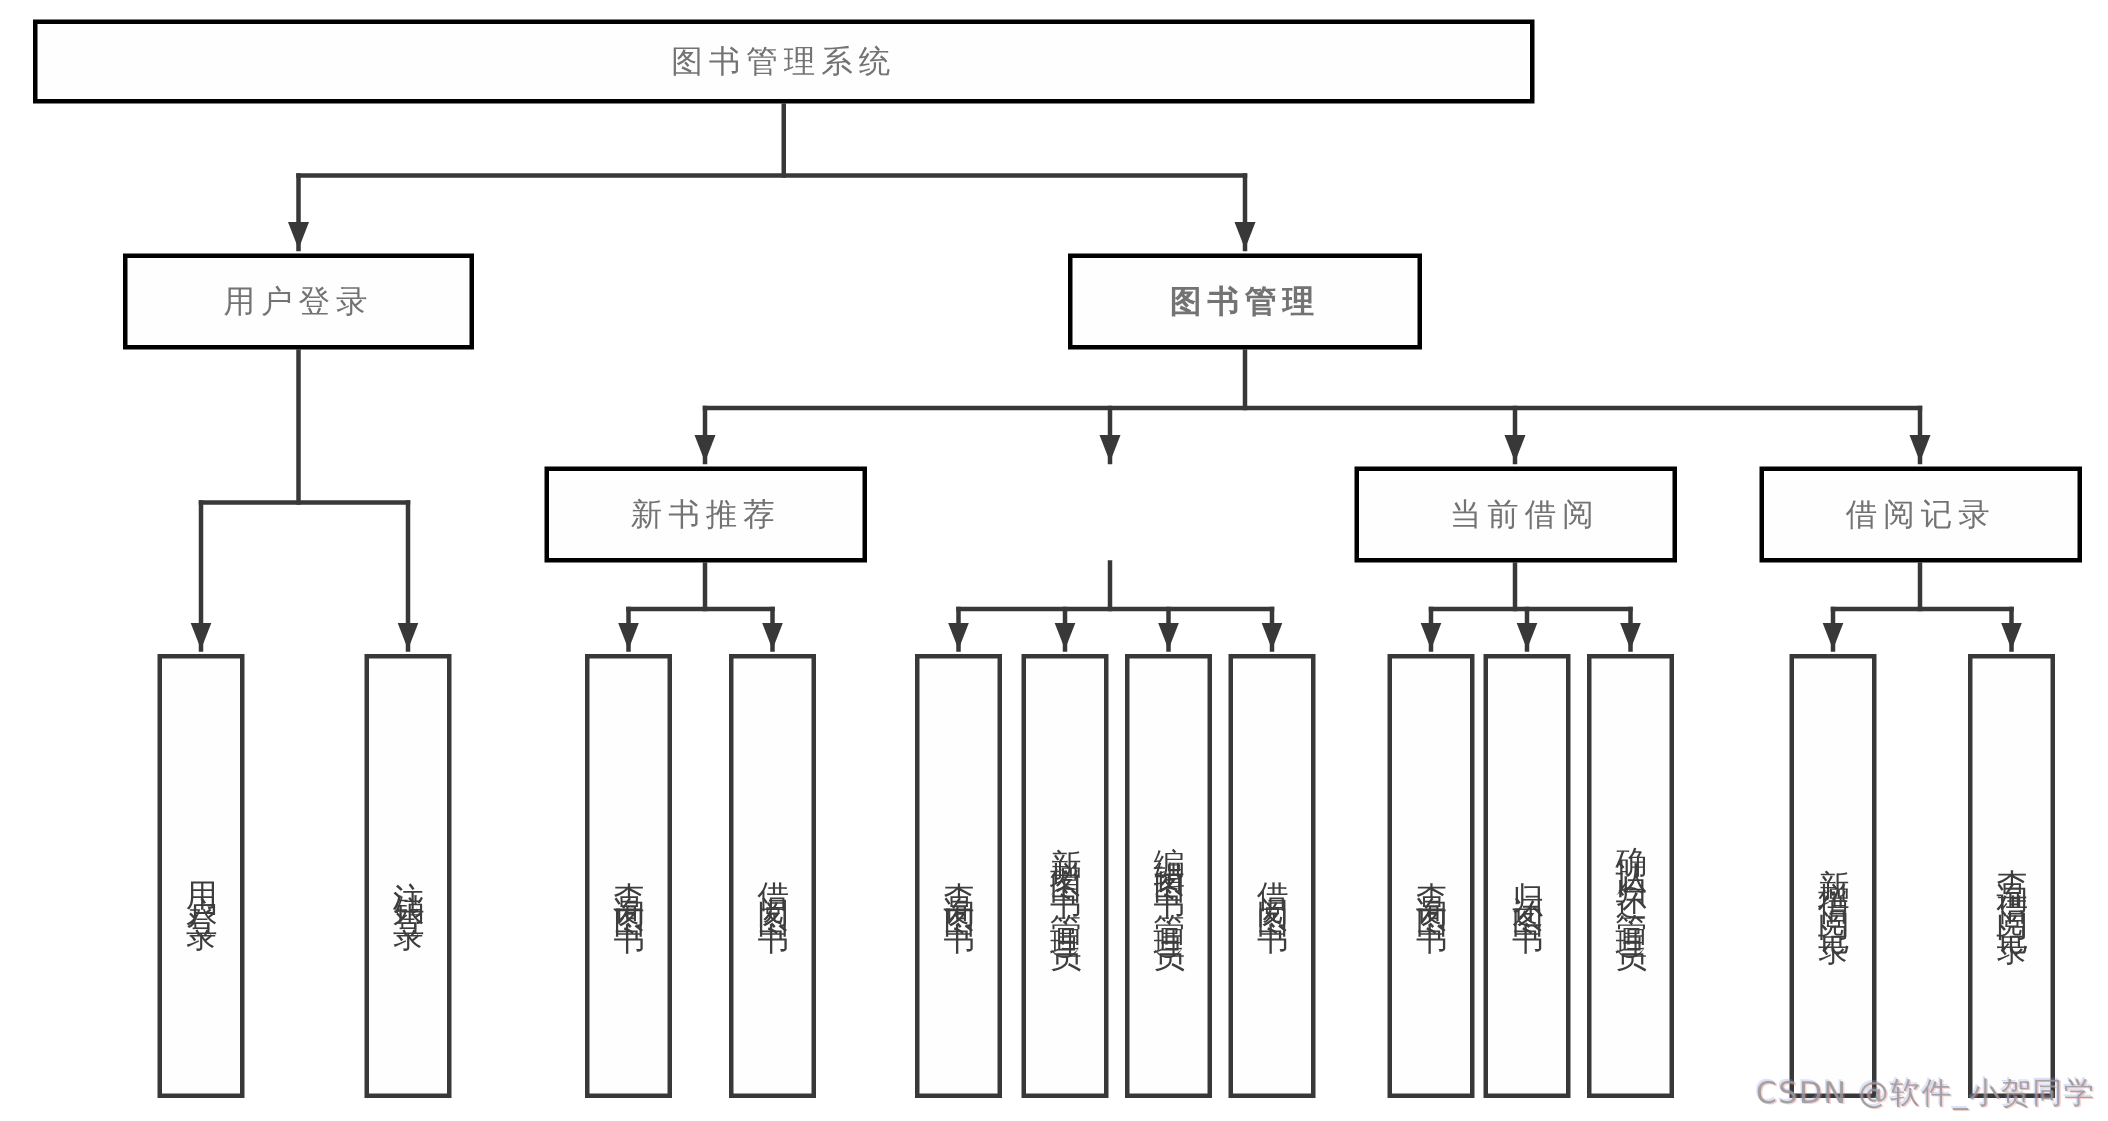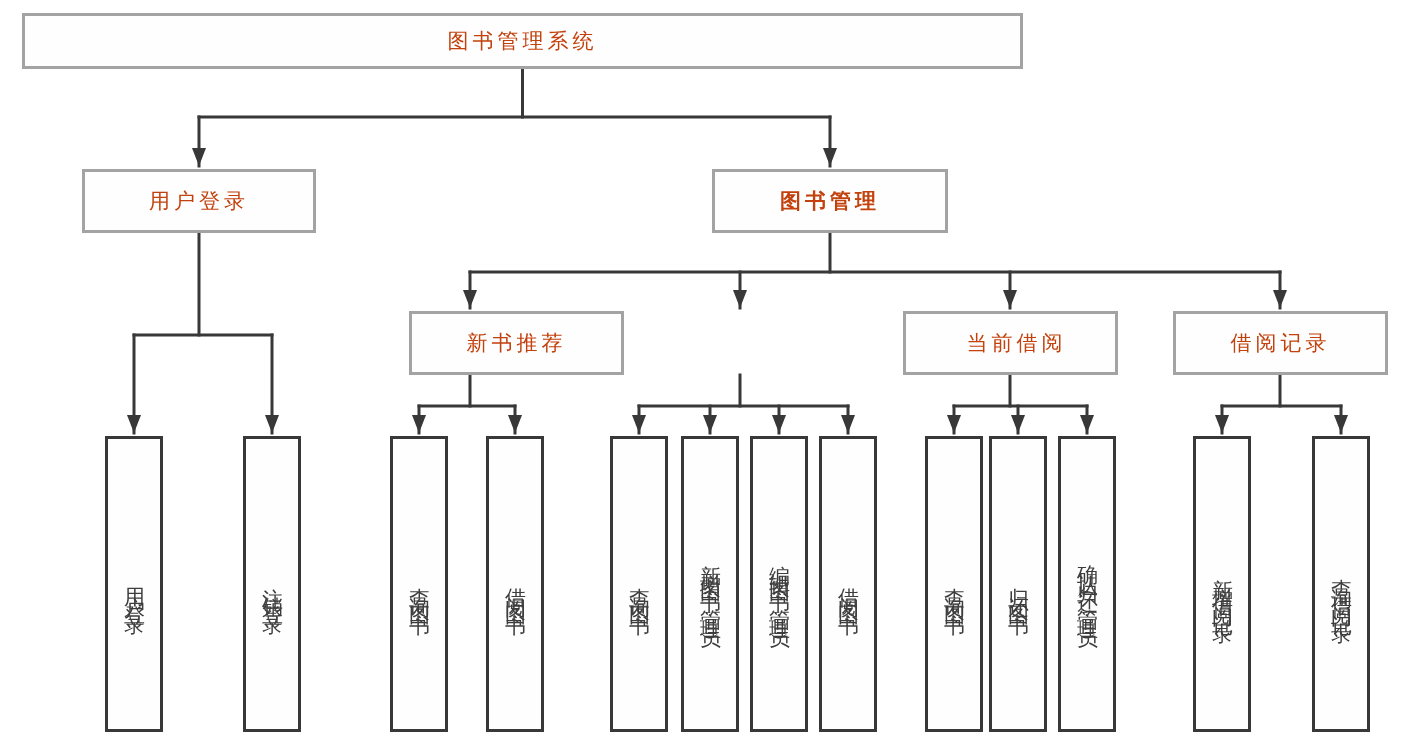--- a/index.html
+++ b/index.html
@@ -17,28 +17,28 @@
   }
   .wires {
     position: absolute;
     left: 0;
     top: 0;
     z-index: 1;
   }
   .hnode {
     position: absolute;
     box-sizing: border-box;
-    border: 3px solid #a3a3a3;
+    border: 3px solid #000000;
     background: #fefefe;
     display: flex;
     align-items: center;
     justify-content: center;
     font-size: 21px;
     letter-spacing: 4px;
-    color: #c2410c;
+    color: #737373;
     z-index: 2;
     white-space: nowrap;
   }
   .vnode {
     position: absolute;
     box-sizing: border-box;
     top: 436px;
     height: 296px;
     width: 58px;
     border: 3px solid #383838;
@@ -129,21 +129,21 @@
     <span>图书管理系统</span>
   </div>
 
   <div class="hnode" style="left:82px; top:169px; width:234px; height:64px;">
     <span>用户登录</span>
   </div>
   <div class="hnode" style="left:712px; top:169px; width:236px; height:64px;font-weight:bold;">
     <span>图书管理</span>
   </div>
 
-  <div class="hnode" style="left:363px; top:311px; width:215px; height:64px;margin-left:46px;">
+  <div class="hnode" style="left:363px; top:311px; width:215px; height:64px;">
     <span>新书推荐</span>
   </div>
   <div class="hnode" style="left:903px; top:311px; width:215px; height:64px;padding-left:12px;">
     <span>当前借阅</span>
   </div>
   <div class="hnode" style="left:1173px; top:311px; width:215px; height:64px;">
     <span>借阅记录</span>
   </div>
 
   <div class="vnode" style="left:105px;">
@@ -183,14 +183,15 @@
     <span>确认归还（管理员）</span>
   </div>
 
   <div class="vnode" style="left:1193px;">
     <span>新增借阅记录</span>
   </div>
   <div class="vnode" style="left:1312px;">
     <span>查询借阅记录</span>
   </div>
 
+  <div class="watermark">CSDN @软件_小贺同学</div>
 
 </div>
 
 </body></html>

